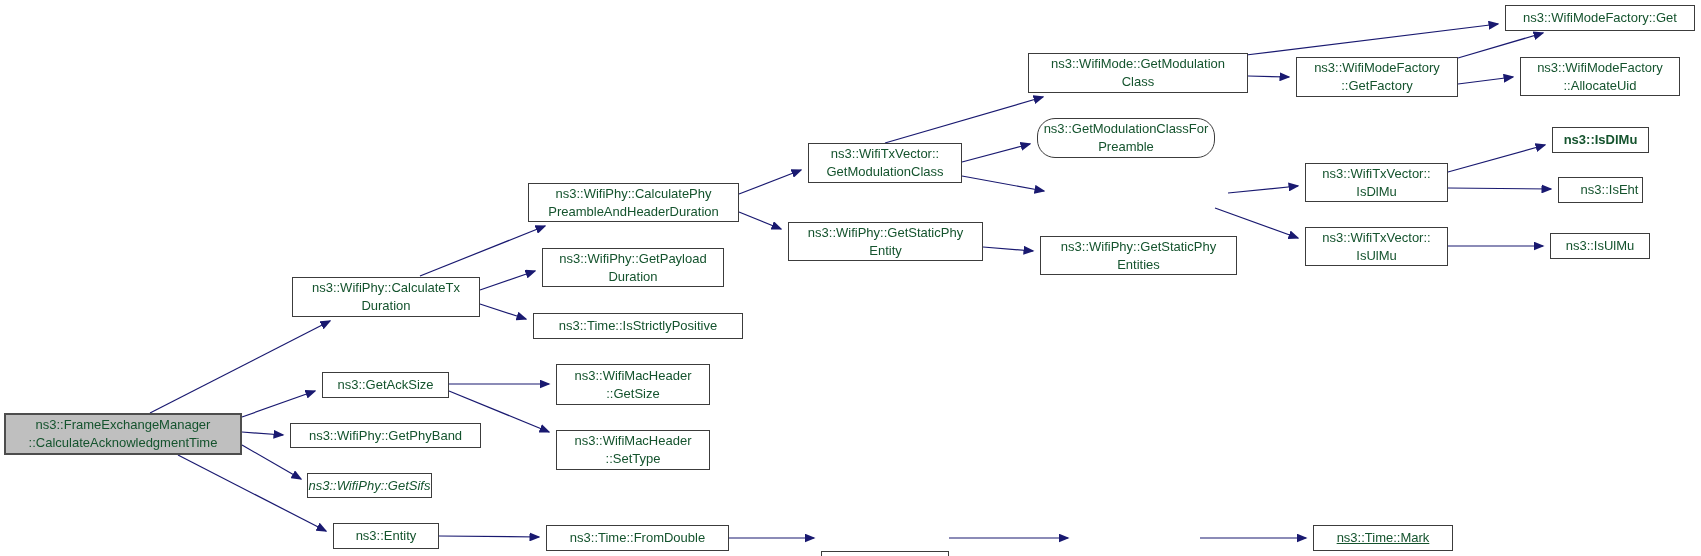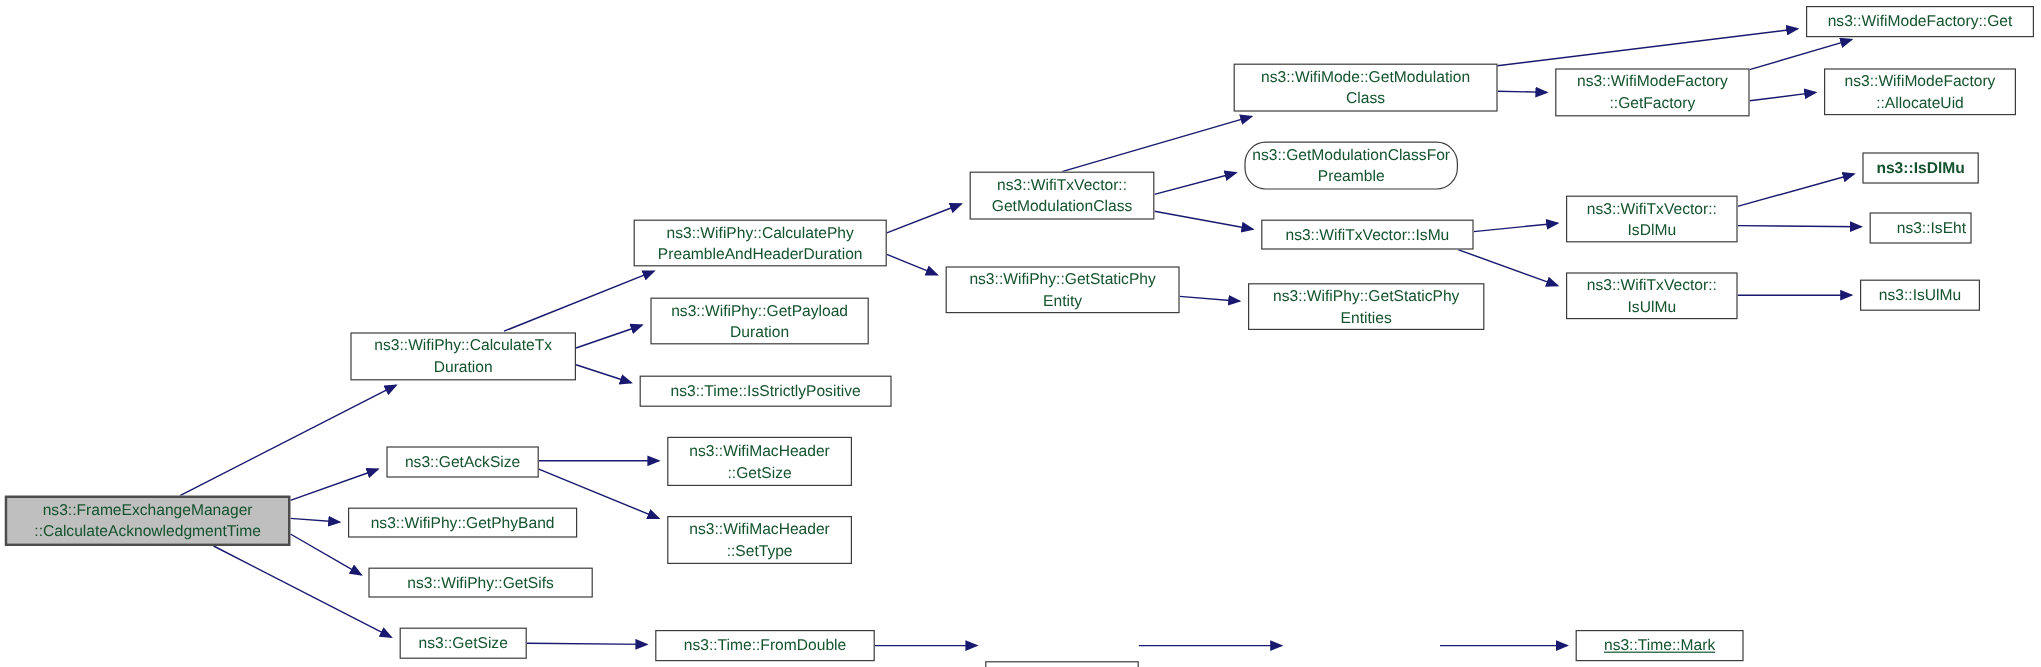--- a/index.html
+++ b/index.html
@@ -98,40 +98,39 @@
 Duration</div>
     <div class="node" style="left: 533px; top: 313px; width: 210px; height: 26px;">ns3::Time::IsStrictlyPositive</div>
     <div class="node" style="left: 808px; top: 143px; width: 154px; height: 40px;">ns3::WifiTxVector::
 GetModulationClass</div>
     <div class="node" style="left: 788px; top: 222px; width: 195px; height: 39px;">ns3::WifiPhy::GetStaticPhy
 Entity</div>
     <div class="node" style="left: 1028px; top: 53px; width: 220px; height: 40px;">ns3::WifiMode::GetModulation
 Class</div>
     <div class="node" style="left: 1037px; top: 118px; width: 178px; height: 40px; border-radius: 18px;">ns3::GetModulationClassFor
 Preamble</div>
-    <div class="node" style="left: 1051px; top: 183px; width: 177px; height: 25px;">ns3::WifiTxVector::IsMu</div>
     <div class="node" style="left: 1040px; top: 236px; width: 197px; height: 39px;">ns3::WifiPhy::GetStaticPhy
 Entities</div>
     <div class="node" style="left: 1296px; top: 57px; width: 162px; height: 40px;">ns3::WifiModeFactory
 ::GetFactory</div>
     <div class="node" style="left: 1305px; top: 163px; width: 143px; height: 39px;">ns3::WifiTxVector::
 IsDlMu</div>
     <div class="node" style="left: 1305px; top: 227px; width: 143px; height: 39px;">ns3::WifiTxVector::
 IsUlMu</div>
     <div class="node" style="left: 1505px; top: 5px; width: 190px; height: 26px;">ns3::WifiModeFactory::Get</div>
     <div class="node" style="left: 1520px; top: 57px; width: 160px; height: 39px;">ns3::WifiModeFactory
 ::AllocateUid</div>
     <div class="node" style="left: 1552px; top: 127px; width: 97px; height: 26px; font-weight: bold;">ns3::IsDlMu</div>
     <div class="node" style="left: 1558px; top: 177px; width: 85px; height: 26px; padding-left: 18px;">ns3::IsEht</div>
     <div class="node" style="left: 1550px; top: 233px; width: 100px; height: 26px; text-align: center;">ns3::IsUlMu</div>
     <div class="node" style="left: 322px; top: 372px; width: 127px; height: 26px;">ns3::GetAckSize</div>
     <div class="node" style="left: 556px; top: 364px; width: 154px; height: 41px;">ns3::WifiMacHeader
 ::GetSize</div>
     <div class="node" style="left: 556px; top: 430px; width: 154px; height: 40px;">ns3::WifiMacHeader
 ::SetType</div>
     <div class="node" style="left: 290px; top: 423px; width: 191px; height: 25px;">ns3::WifiPhy::GetPhyBand</div>
-    <div class="node" style="left: 307px; top: 473px; width: 187px; height: 25px;">ns3::WifiPhy::GetSifs</div>
-    <div class="node" style="left: 333px; top: 523px; width: 106px; height: 26px;">ns3::GetSize</div>
+    <div class="node" style="left: 307px; top: 473px; width: 125px; height: 25px; font-style: italic;">ns3::WifiPhy::GetSifs</div>
+    <div class="node" style="left: 333px; top: 523px; width: 106px; height: 26px;">ns3::Entity</div>
     <div class="node" style="left: 546px; top: 525px; width: 183px; height: 26px;">ns3::Time::FromDouble</div>
     <div class="node" style="left: 821px; top: 551px; width: 128px; height: 22px; font-weight: bold;">ns3::Time::From</div>
     <div class="node" style="left: 1075px; top: 525px; width: 125px; height: 26px; margin-top: 36px;">ns3::Time::Time</div>
     <div class="node" style="left: 1313px; top: 525px; width: 140px; height: 26px; text-decoration: underline;">ns3::Time::Mark</div>
   </div>
 
 </body></html>

